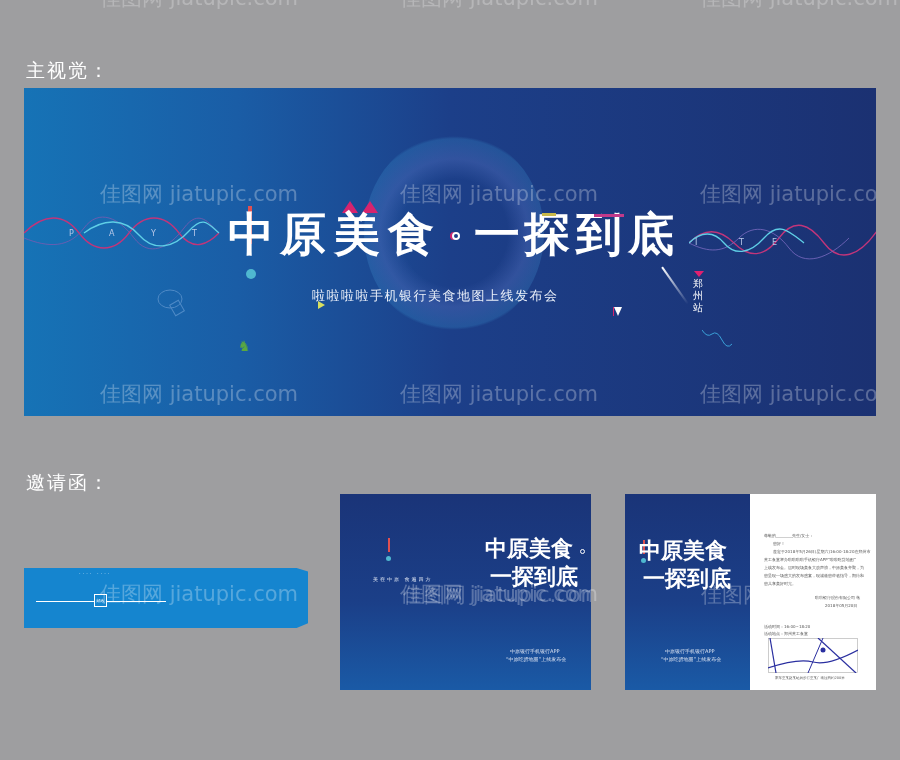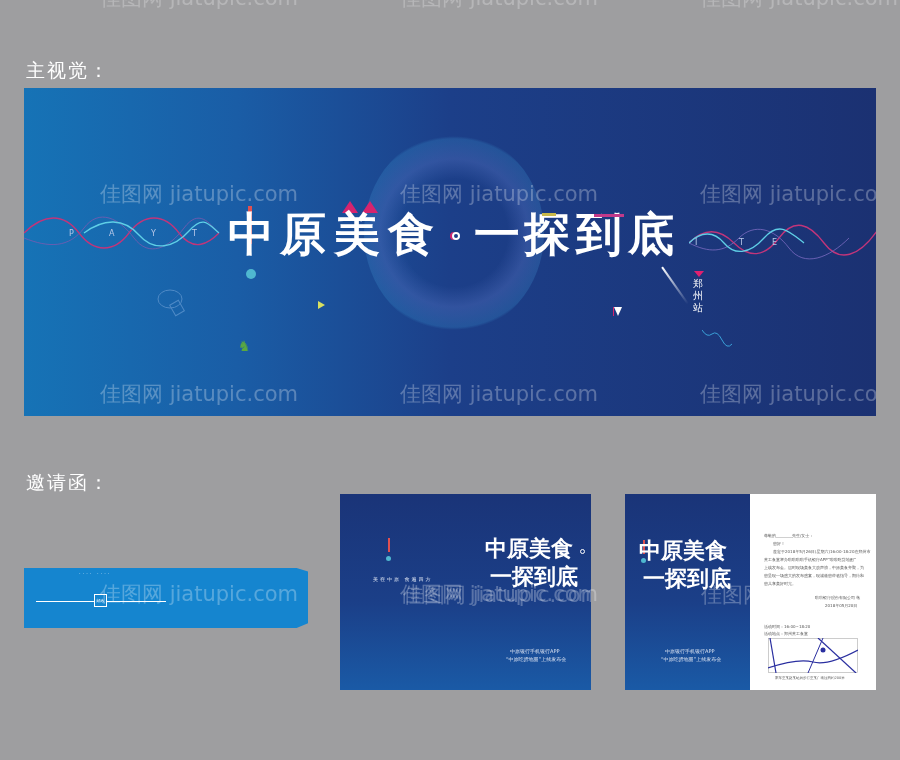--- a/index.html
+++ b/index.html
@@ -77,20 +77,21 @@
   <div class="title-char" style="left:364px;top:116px;">食</div>
   <div class="abs" style="left:428px;top:144px;width:8px;height:8px;border-radius:50%;border:2px solid #fff;box-shadow:-2px 0 0 #d6246e;"></div>
   <div class="title-char" style="left:450px;top:116px;">一</div>
   <div class="title-char" style="left:500px;top:116px;">探</div>
   <div class="title-char" style="left:552px;top:116px;">到</div>
   <div class="title-char" style="left:604px;top:116px;">底</div>
   <div class="abs" style="left:518px;top:125px;width:14px;height:3px;background:#c8b84a;"></div>
   <div class="abs" style="left:570px;top:126px;width:30px;height:3px;background:#c23a8a;"></div>
   <div class="abs" style="left:650px;top:175px;width:2px;height:45px;background:linear-gradient(180deg,#fff,rgba(255,255,255,0));transform:rotate(-35deg);"></div>
 
+  <div class="subtitle">啦啦啦啦手机银行美食地图上线发布会</div>
 
   <div class="abs" style="left:294px;top:213px;width:0;height:0;border-top:4px solid transparent;border-bottom:4px solid transparent;border-left:7px solid #d8e060;"></div>
   <div class="abs" style="left:590px;top:219px;width:0;height:0;border-left:4px solid transparent;border-right:4px solid transparent;border-top:9px solid #fff;box-shadow:-1px 0 0 #d6246e;"></div>
   <div class="abs" style="left:214px;top:250px;font-size:14px;color:#5aa840;">♞</div>
   <svg class="abs" style="left:130px;top:198px;" width="36" height="34">
     <ellipse cx="16" cy="13" rx="12" ry="9" stroke="#4f8ac6" fill="none" stroke-width="1"></ellipse>
     <rect x="18" y="16" width="10" height="12" stroke="#4f8ac6" fill="none" stroke-width="1" transform="rotate(-30 23 22)"></rect>
   </svg>
 
   <div class="abs" style="left:670px;top:183px;width:0;height:0;border-left:5px solid transparent;border-right:5px solid transparent;border-top:6px solid #e02070;"></div>

